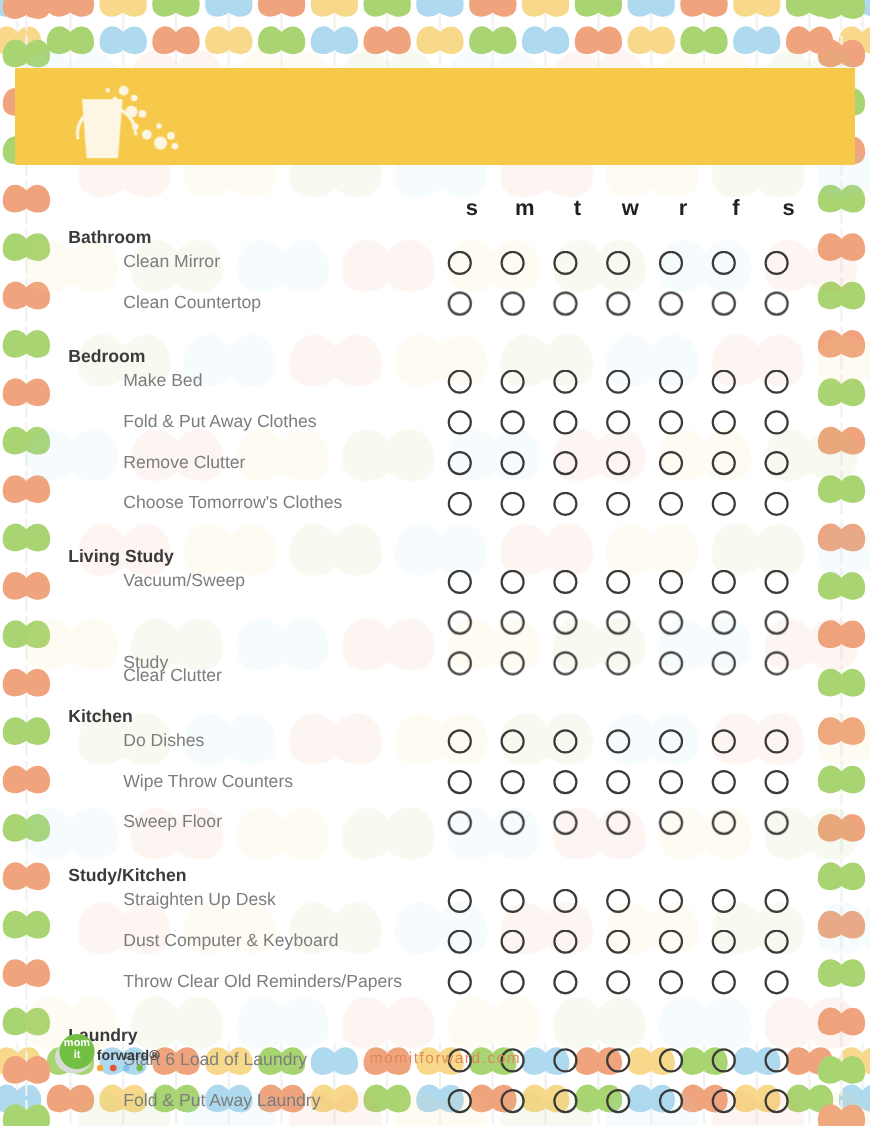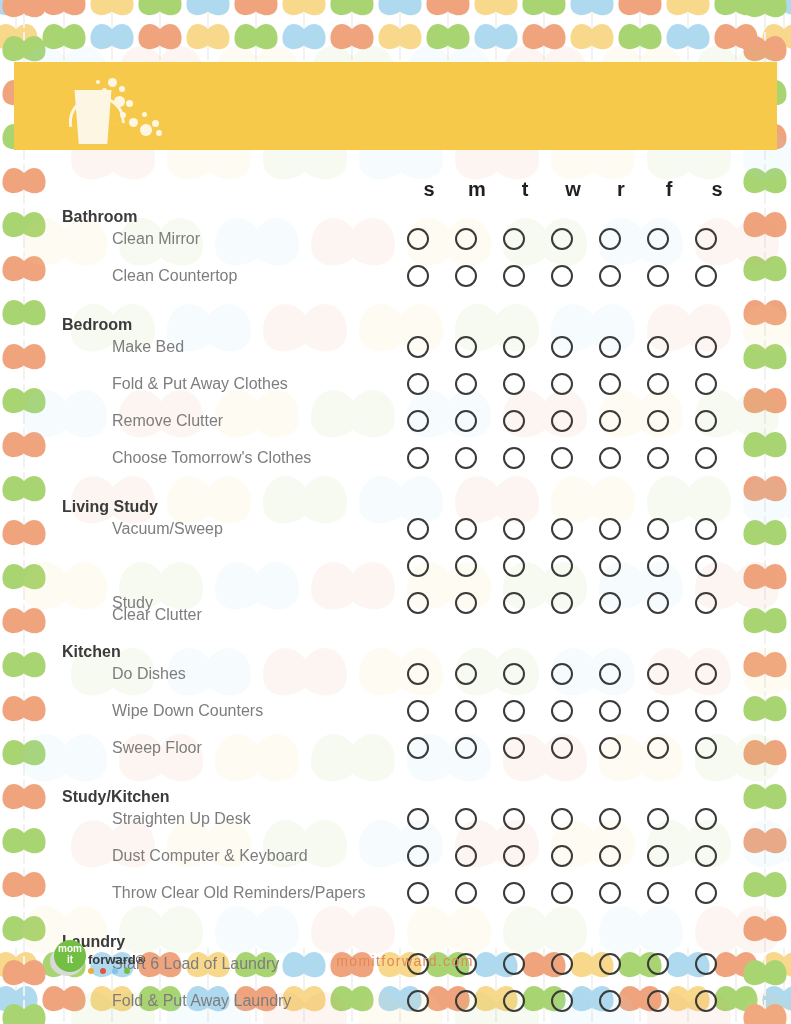--- a/index.html
+++ b/index.html
@@ -1454,21 +1454,21 @@
         <div class="checkbox" style="left: 643px; top: 432px;"></div>
         <div class="section-title" style="top: 483px;">Kitchen</div>
         <div class="task-label" style="top: 505px;">Do Dishes</div>
         <div class="checkbox" style="left: 355px; top: 503px;"></div>
         <div class="checkbox" style="left: 403px; top: 503px;"></div>
         <div class="checkbox" style="left: 451px; top: 503px;"></div>
         <div class="checkbox" style="left: 499px; top: 503px;"></div>
         <div class="checkbox" style="left: 547px; top: 503px;"></div>
         <div class="checkbox" style="left: 595px; top: 503px;"></div>
         <div class="checkbox" style="left: 643px; top: 503px;"></div>
-        <div class="task-label" style="top: 542px;">Wipe Down Counters</div>
+        <div class="task-label" style="top: 542px;">Wipe Throw Counters</div>
         <div class="checkbox" style="left: 355px; top: 540px;"></div>
         <div class="checkbox" style="left: 403px; top: 540px;"></div>
         <div class="checkbox" style="left: 451px; top: 540px;"></div>
         <div class="checkbox" style="left: 499px; top: 540px;"></div>
         <div class="checkbox" style="left: 547px; top: 540px;"></div>
         <div class="checkbox" style="left: 595px; top: 540px;"></div>
         <div class="checkbox" style="left: 643px; top: 540px;"></div>
         <div class="task-label" style="top: 579px;">Sweep Floor</div>
         <div class="checkbox" style="left: 355px; top: 577px;"></div>
         <div class="checkbox" style="left: 403px; top: 577px;"></div>

